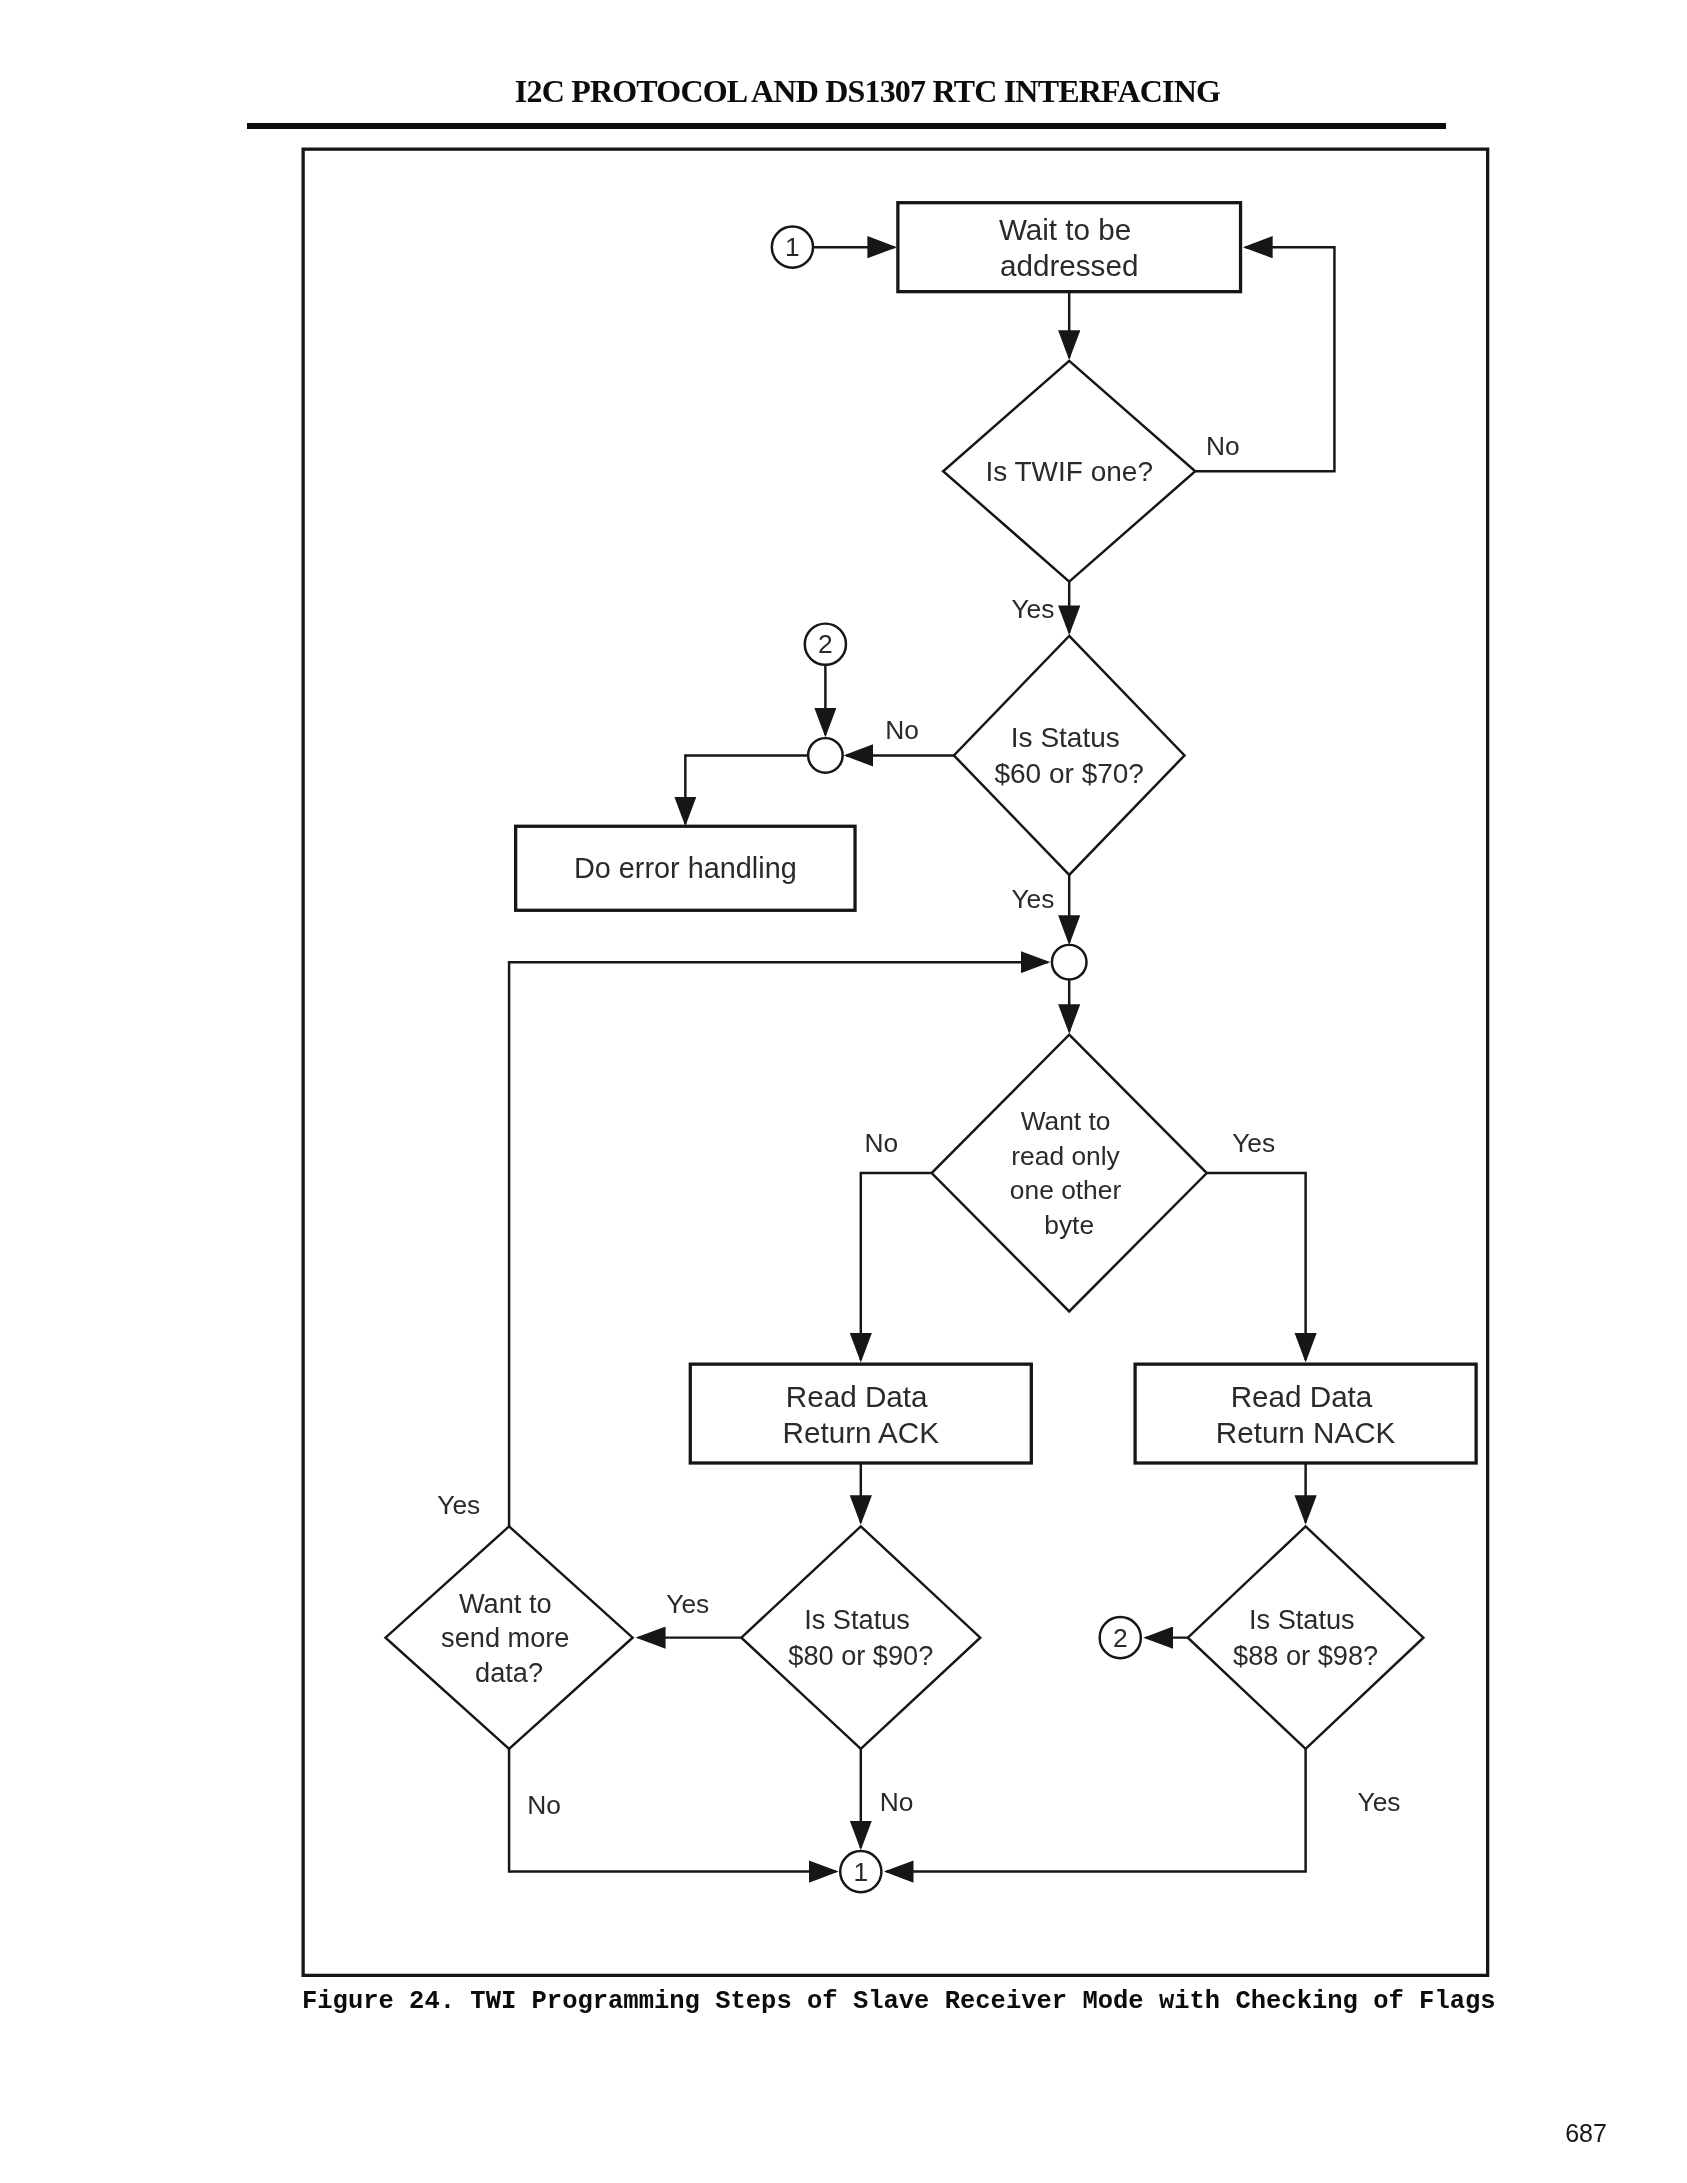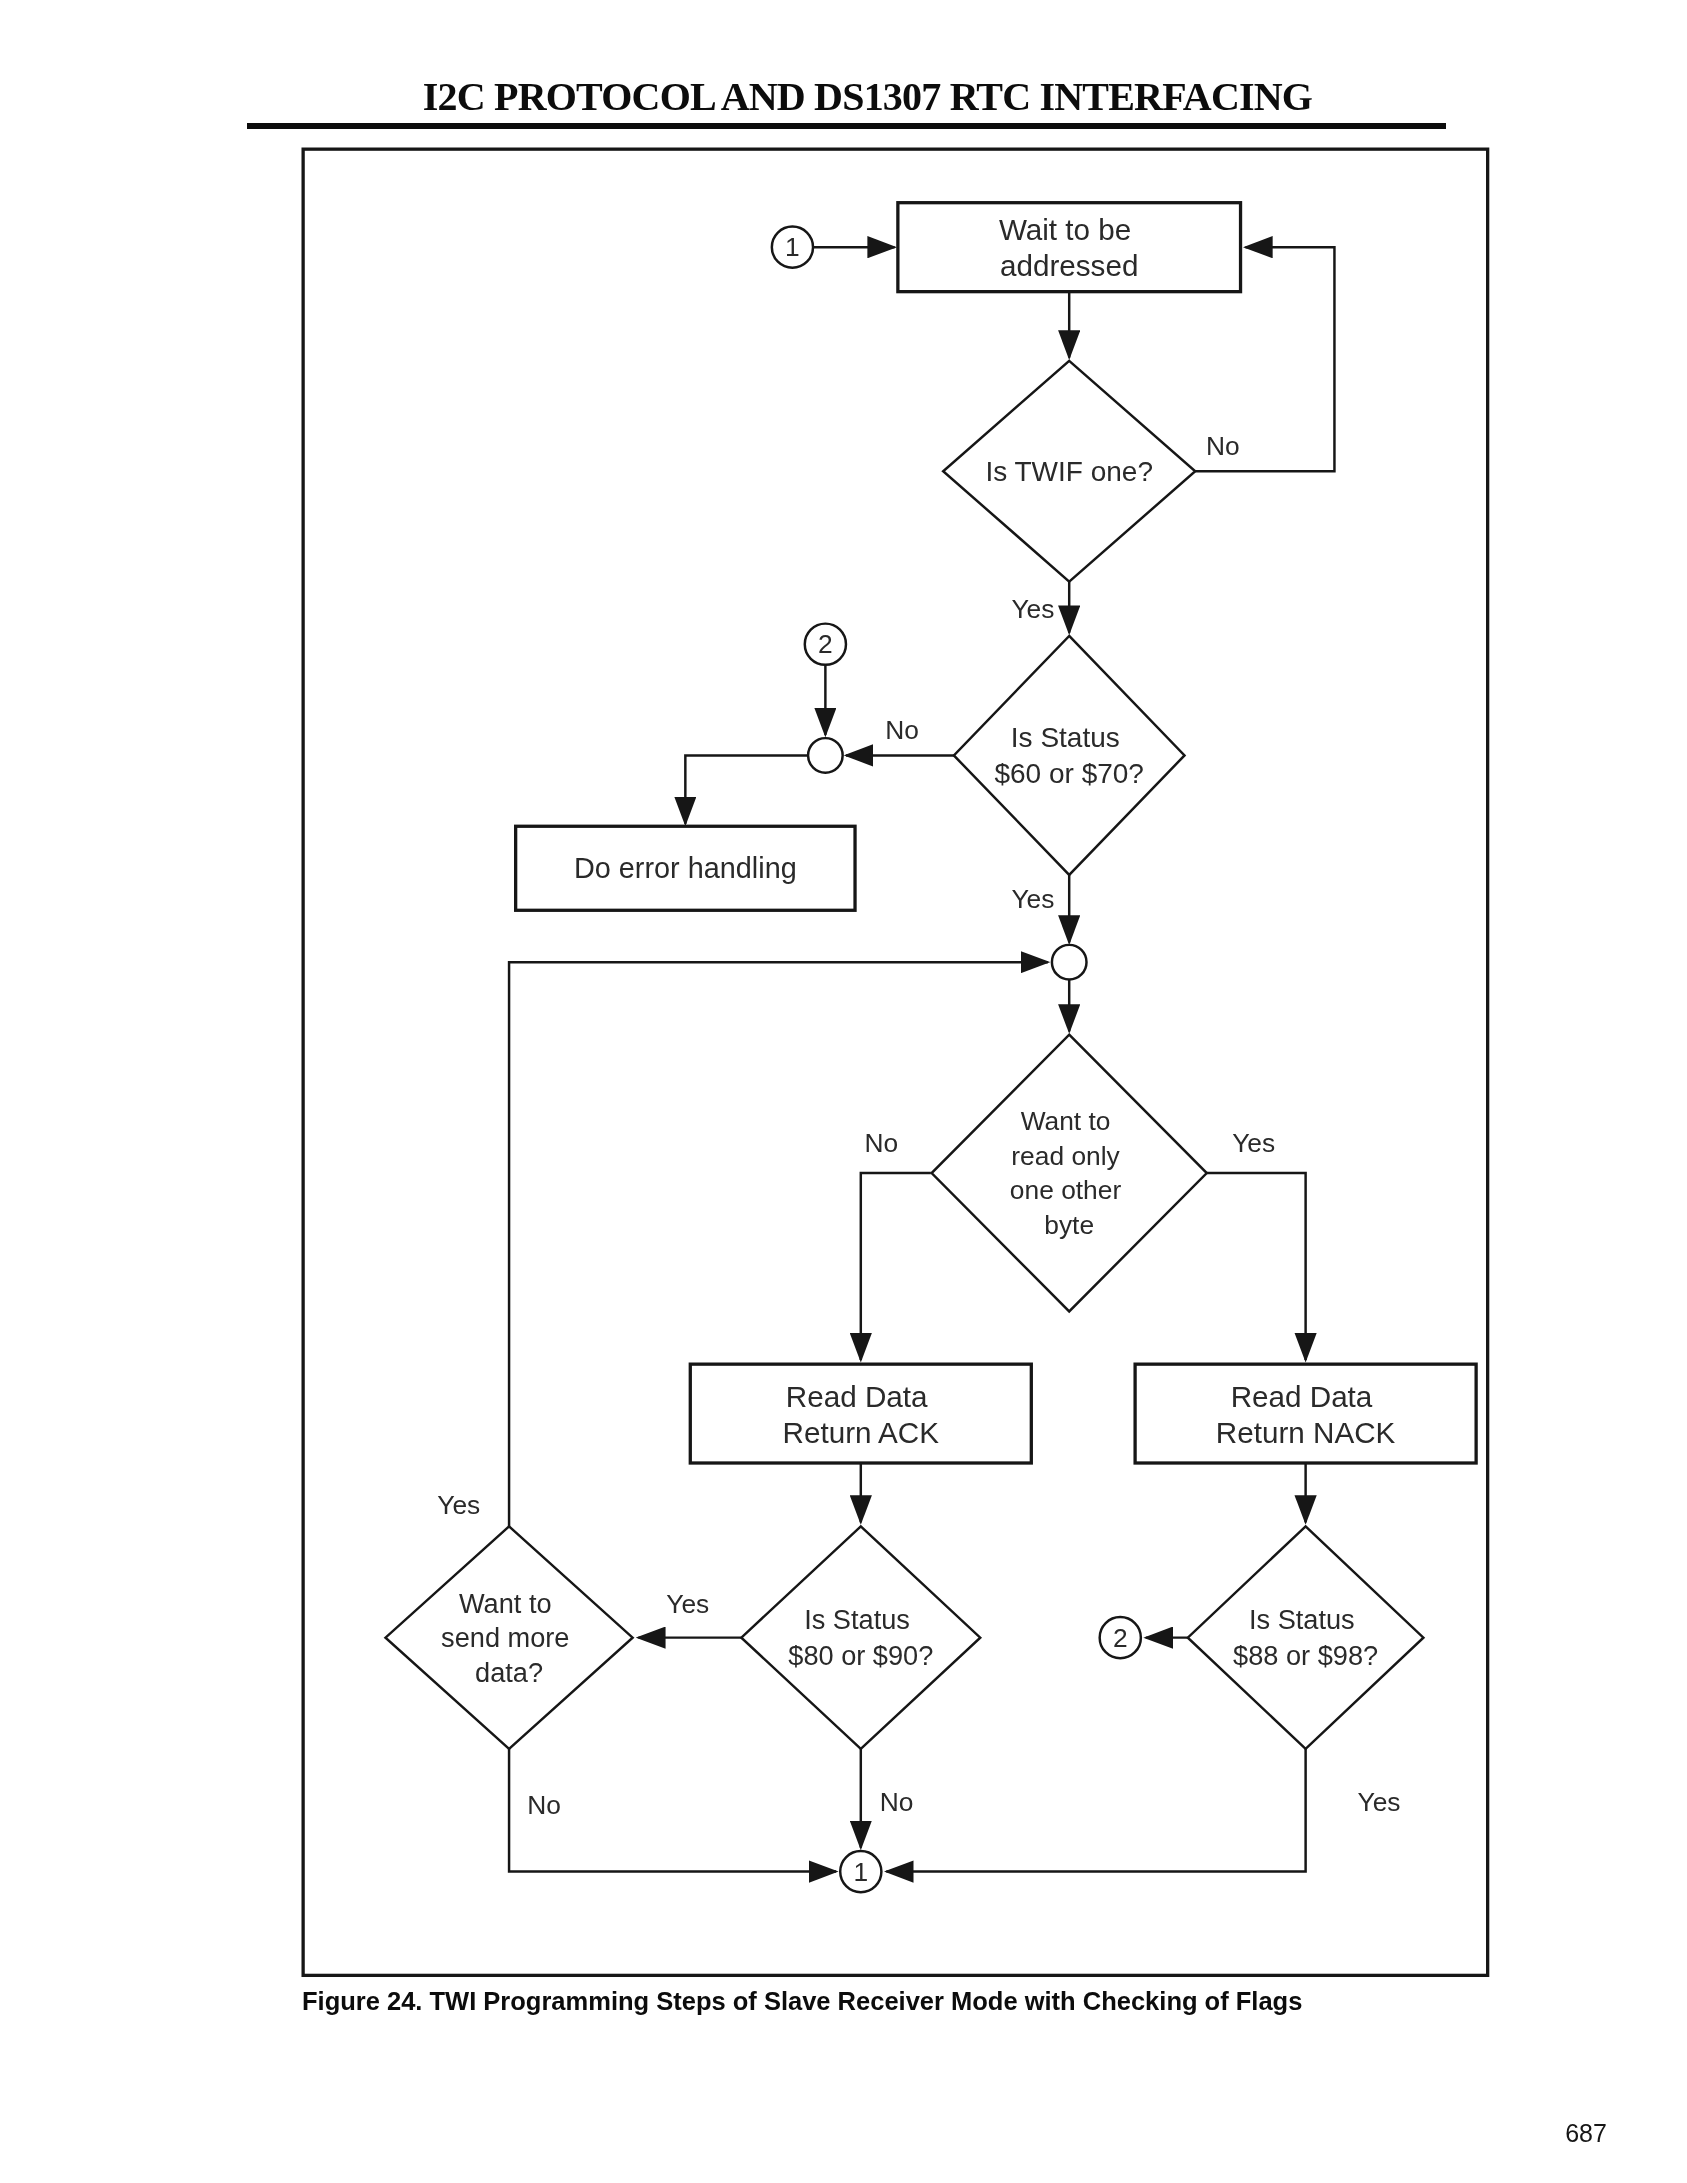--- a/index.html
+++ b/index.html
@@ -12,39 +12,39 @@
     overflow: hidden;
   }
   .header-title {
     position: absolute;
     left: 247px;
     top: 73px;
     width: 1241px;
     text-align: center;
     font-family: "Liberation Serif", serif;
     font-weight: bold;
-    font-size: 40px;
+    font-size: 32px;
     letter-spacing: -0.8px;
     color: #0c0c0c;
     white-space: nowrap;
   }
   .header-rule {
     position: absolute;
     left: 247px;
     top: 123px;
     width: 1199px;
     height: 5.8px;
     background: #0c0c0c;
   }
   .figure-caption {
     position: absolute;
     left: 302px;
     top: 1987px;
     width: 1186px;
-    font-family: Liberation Sans, sans-serif;
+    font-family: Liberation Mono, monospace;
     font-weight: bold;
     font-size: 25.5px;
     color: #0c0c0c;
     white-space: nowrap;
   }
   .page-number {
     position: absolute;
     left: 1520px;
     top: 2091px;
     width: 132px;

